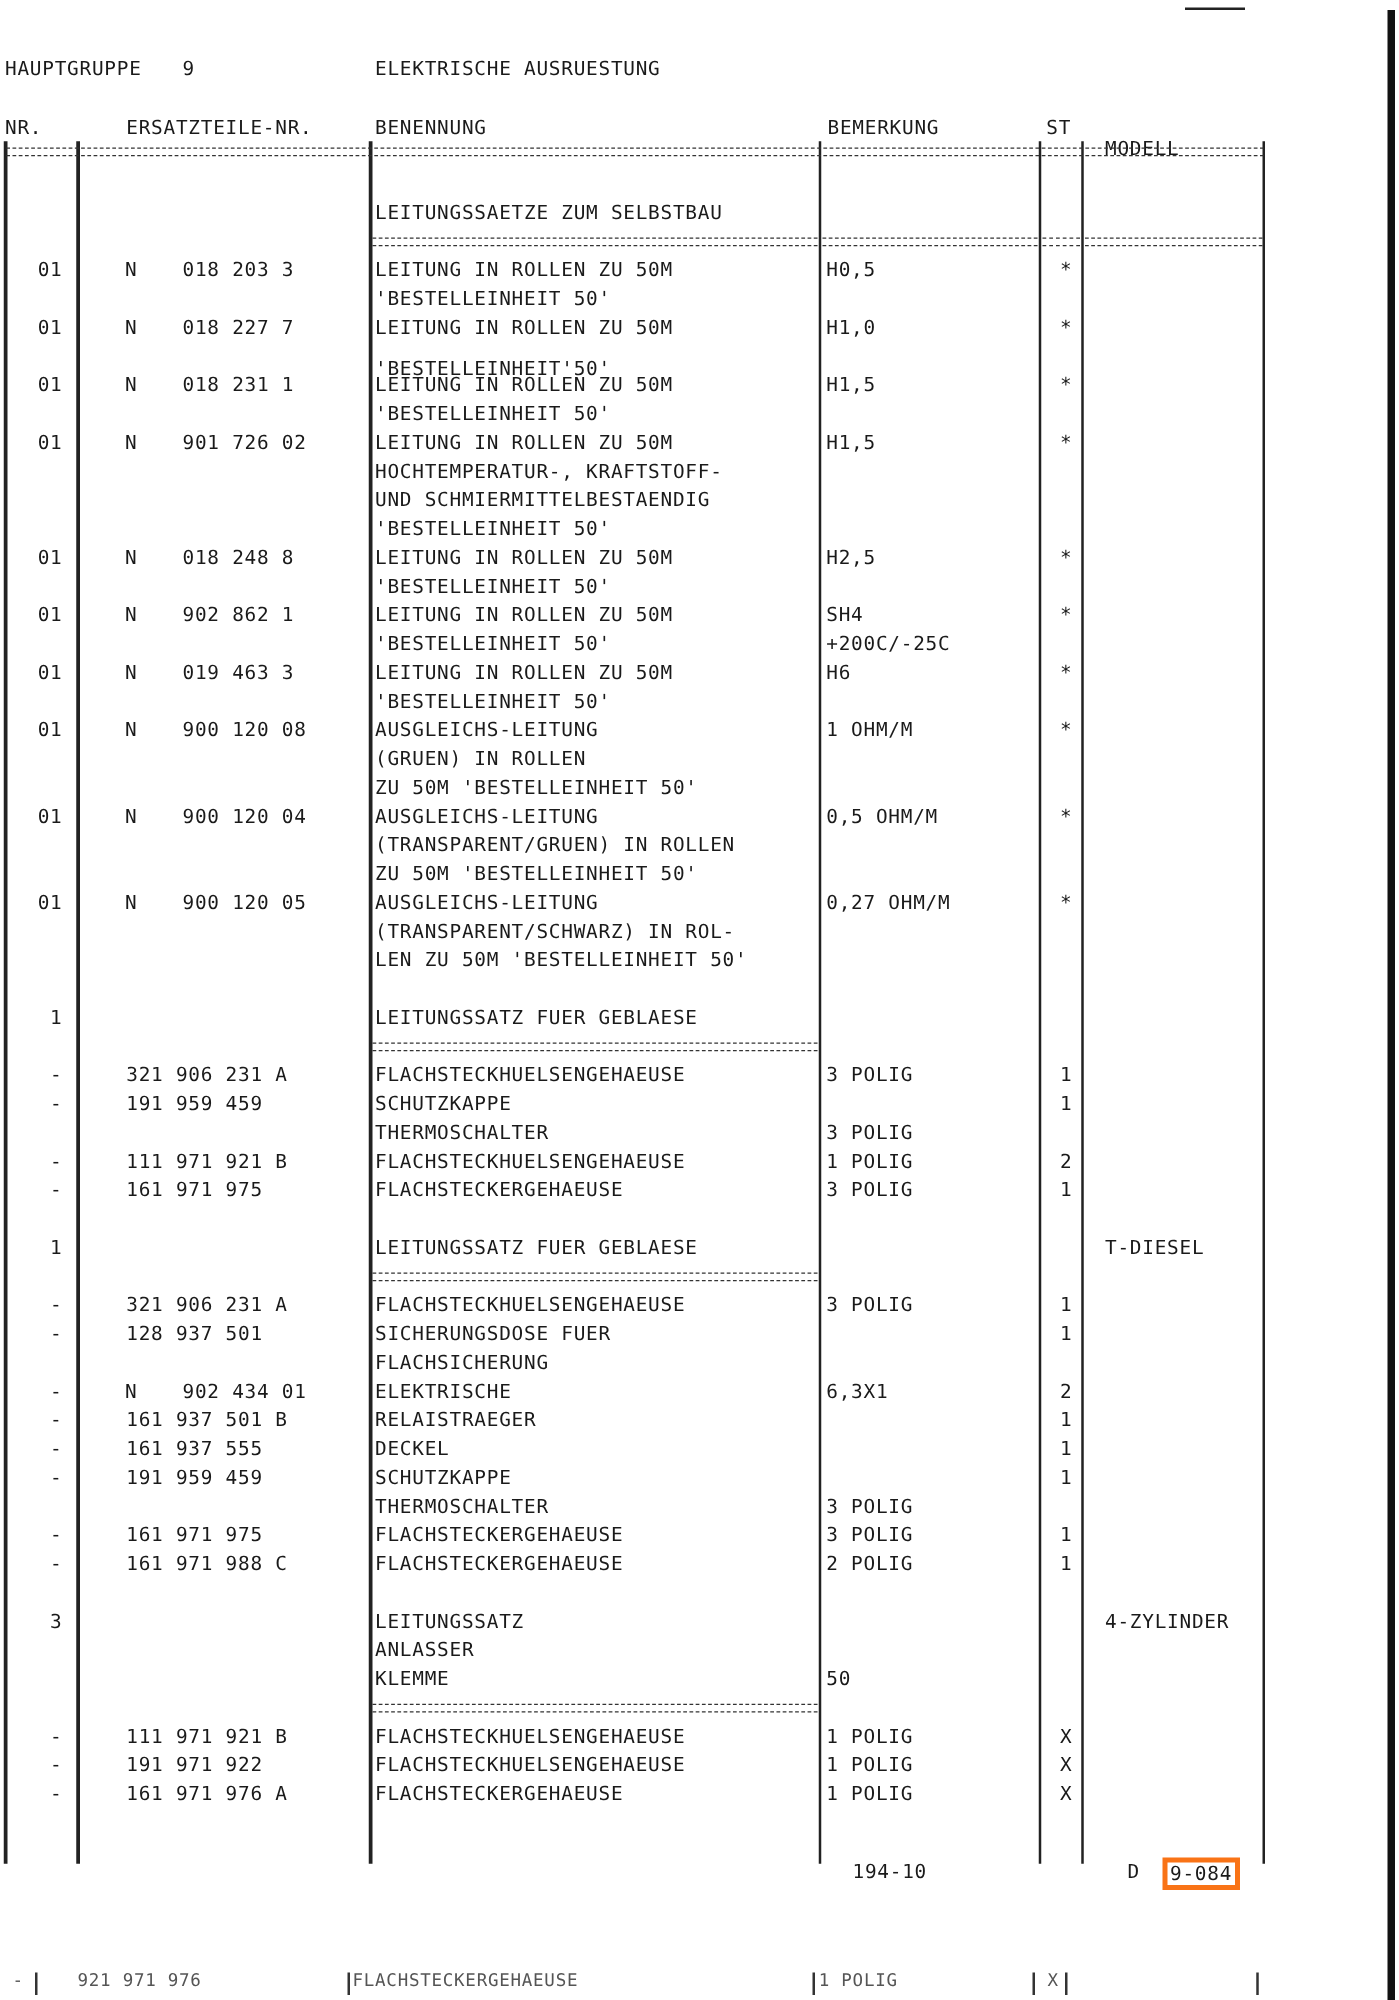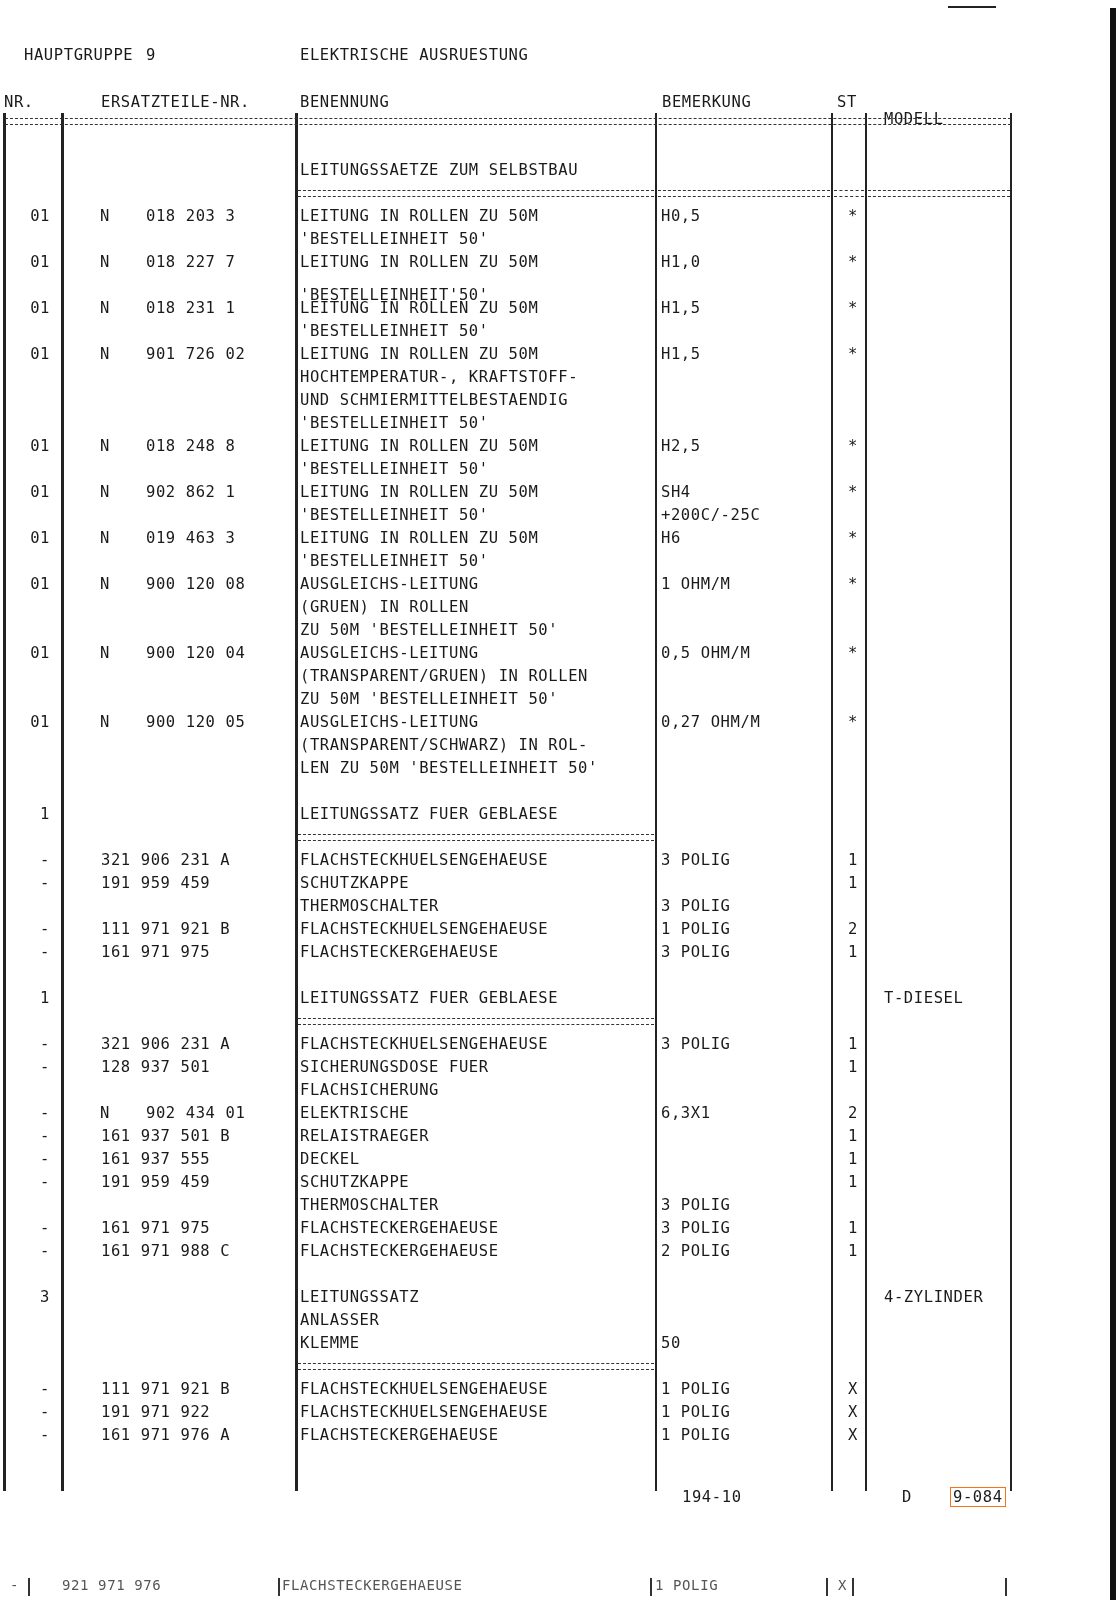--- a/index.html
+++ b/index.html
@@ -7,31 +7,31 @@
     width: 1119px; height: 1600px; position: relative; overflow: hidden;
     font-family: "DejaVu Sans Mono", "Liberation Mono", monospace;
     color: #1a1a1a;
   }
   .txt { position: absolute; font-size: 15.5px; line-height: 23px; white-space: pre; letter-spacing: 0.6px; }
   .topbar { position: absolute; left: 948px; top: 6px; width: 48px; height: 2px; background: #222; }
   .rightbar { position: absolute; left: 1110px; top: 8px; width: 6px; height: 1592px; background: #111; }
   .vline { position: absolute; width: 2px; background: #222; }
   .vline.thick { width: 3px; }
   .eqline { position: absolute; height: 7px; border-top: 1.5px dashed #333; border-bottom: 1.5px dashed #333; box-sizing: border-box; }
-  .pageno-box { border: 1px solid #f97316; padding: 0 2px; line-height: 18px; display: inline-block; margin-left: 20px; }
+  .pageno-box { border: 4px solid #f97316; padding: 0 2px; line-height: 18px; display: inline-block; }
   .ghost { color: #555; font-size: 14px; }
   .ghost-line { position: absolute; width: 2px; height: 18px; background: #333; }
 </style>
 </head>
 <body>
 
 <div class="topbar"></div>
 <div class="rightbar"></div>
 
-<div class="txt" style="left:4px; top:44px;margin-left:20px;">HAUPTGRUPPE</div>
+<div class="txt" style="left:4px; top:44px;">HAUPTGRUPPE</div>
 <div class="txt" style="left:146px; top:44px;">9</div>
 <div class="txt" style="left:300px; top:44px;">ELEKTRISCHE AUSRUESTUNG</div>
 
 <div class="txt" style="left:4px; top:91px;">NR.</div>
 <div class="txt" style="left:101px; top:91px;">ERSATZTEILE-NR.</div>
 <div class="txt" style="left:300px; top:91px;">BENENNUNG</div>
 <div class="txt" style="left:662px; top:91px;">BEMERKUNG</div>
 <div class="txt" style="left:837px; top:91px;">ST</div>
 <div class="txt" style="left:884px; top:108px;">MODELL</div>
 

